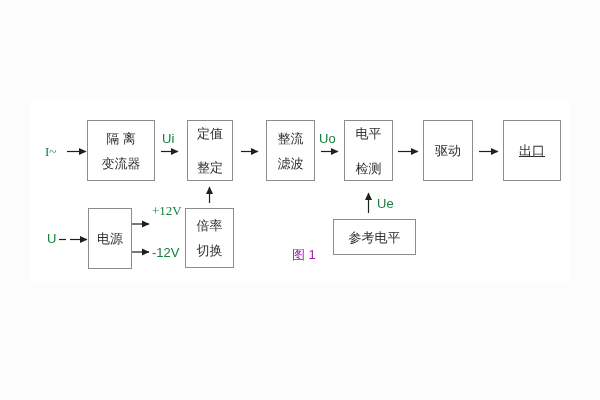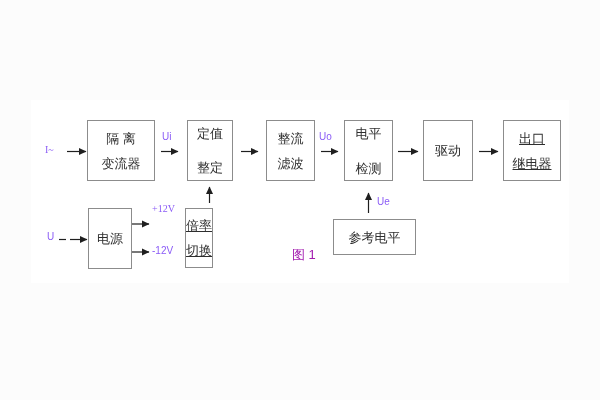--- a/index.html
+++ b/index.html
@@ -25,22 +25,22 @@
     flex-direction:column;
     align-items:center;
     justify-content:center;
     font-size:13px;
     line-height:25px;
     color:#2e2e2e;
     white-space:nowrap;
   }
   .lbl{
     position:absolute;
-    font-size:10px;
-    color:#8b5cf6;
+    font-size:13px;
+    color:#15803d;
     white-space:nowrap;
   }
   .serif{font-family:"Liberation Serif", serif;}
   #arrows{
     position:absolute;left:0;top:0;width:600px;height:400px;
     pointer-events:none;
   }
   #arrows line{stroke:#1f1f1f;stroke-width:1.2;}
   #arrows .head{fill:#1f1f1f;}
   #caption{
@@ -96,28 +96,27 @@
     <span>电平</span>
     <span>检测</span>
   </div>
 
   <div class="block" style="left:423px;top:120px;width:50px;height:61px;">
     <span>驱动</span>
   </div>
 
   <div class="block" style="left:503px;top:120px;width:58px;height:61px;text-decoration:underline;">
     <span>出口</span>
-    <span>继电器</span>
   </div>
 
   <div class="block" style="left:88px;top:208px;width:44px;height:61px;">
     <span>电源</span>
   </div>
 
-  <div class="block" style="left:185px;top:208px;width:28px;height:60px;text-decoration:underline;">
+  <div class="block" style="left:185px;top:208px;width:49px;height:60px;">
     <span>倍率</span>
     <span>切换</span>
   </div>
 
   <div class="block" style="left:333px;top:219px;width:83px;height:36px;">
     <span>参考电平</span>
   </div>
 
   <span class="lbl serif" style="left:45px;top:144px;">I~</span>
   <span class="lbl" style="left:47px;top:231px;">U</span>

